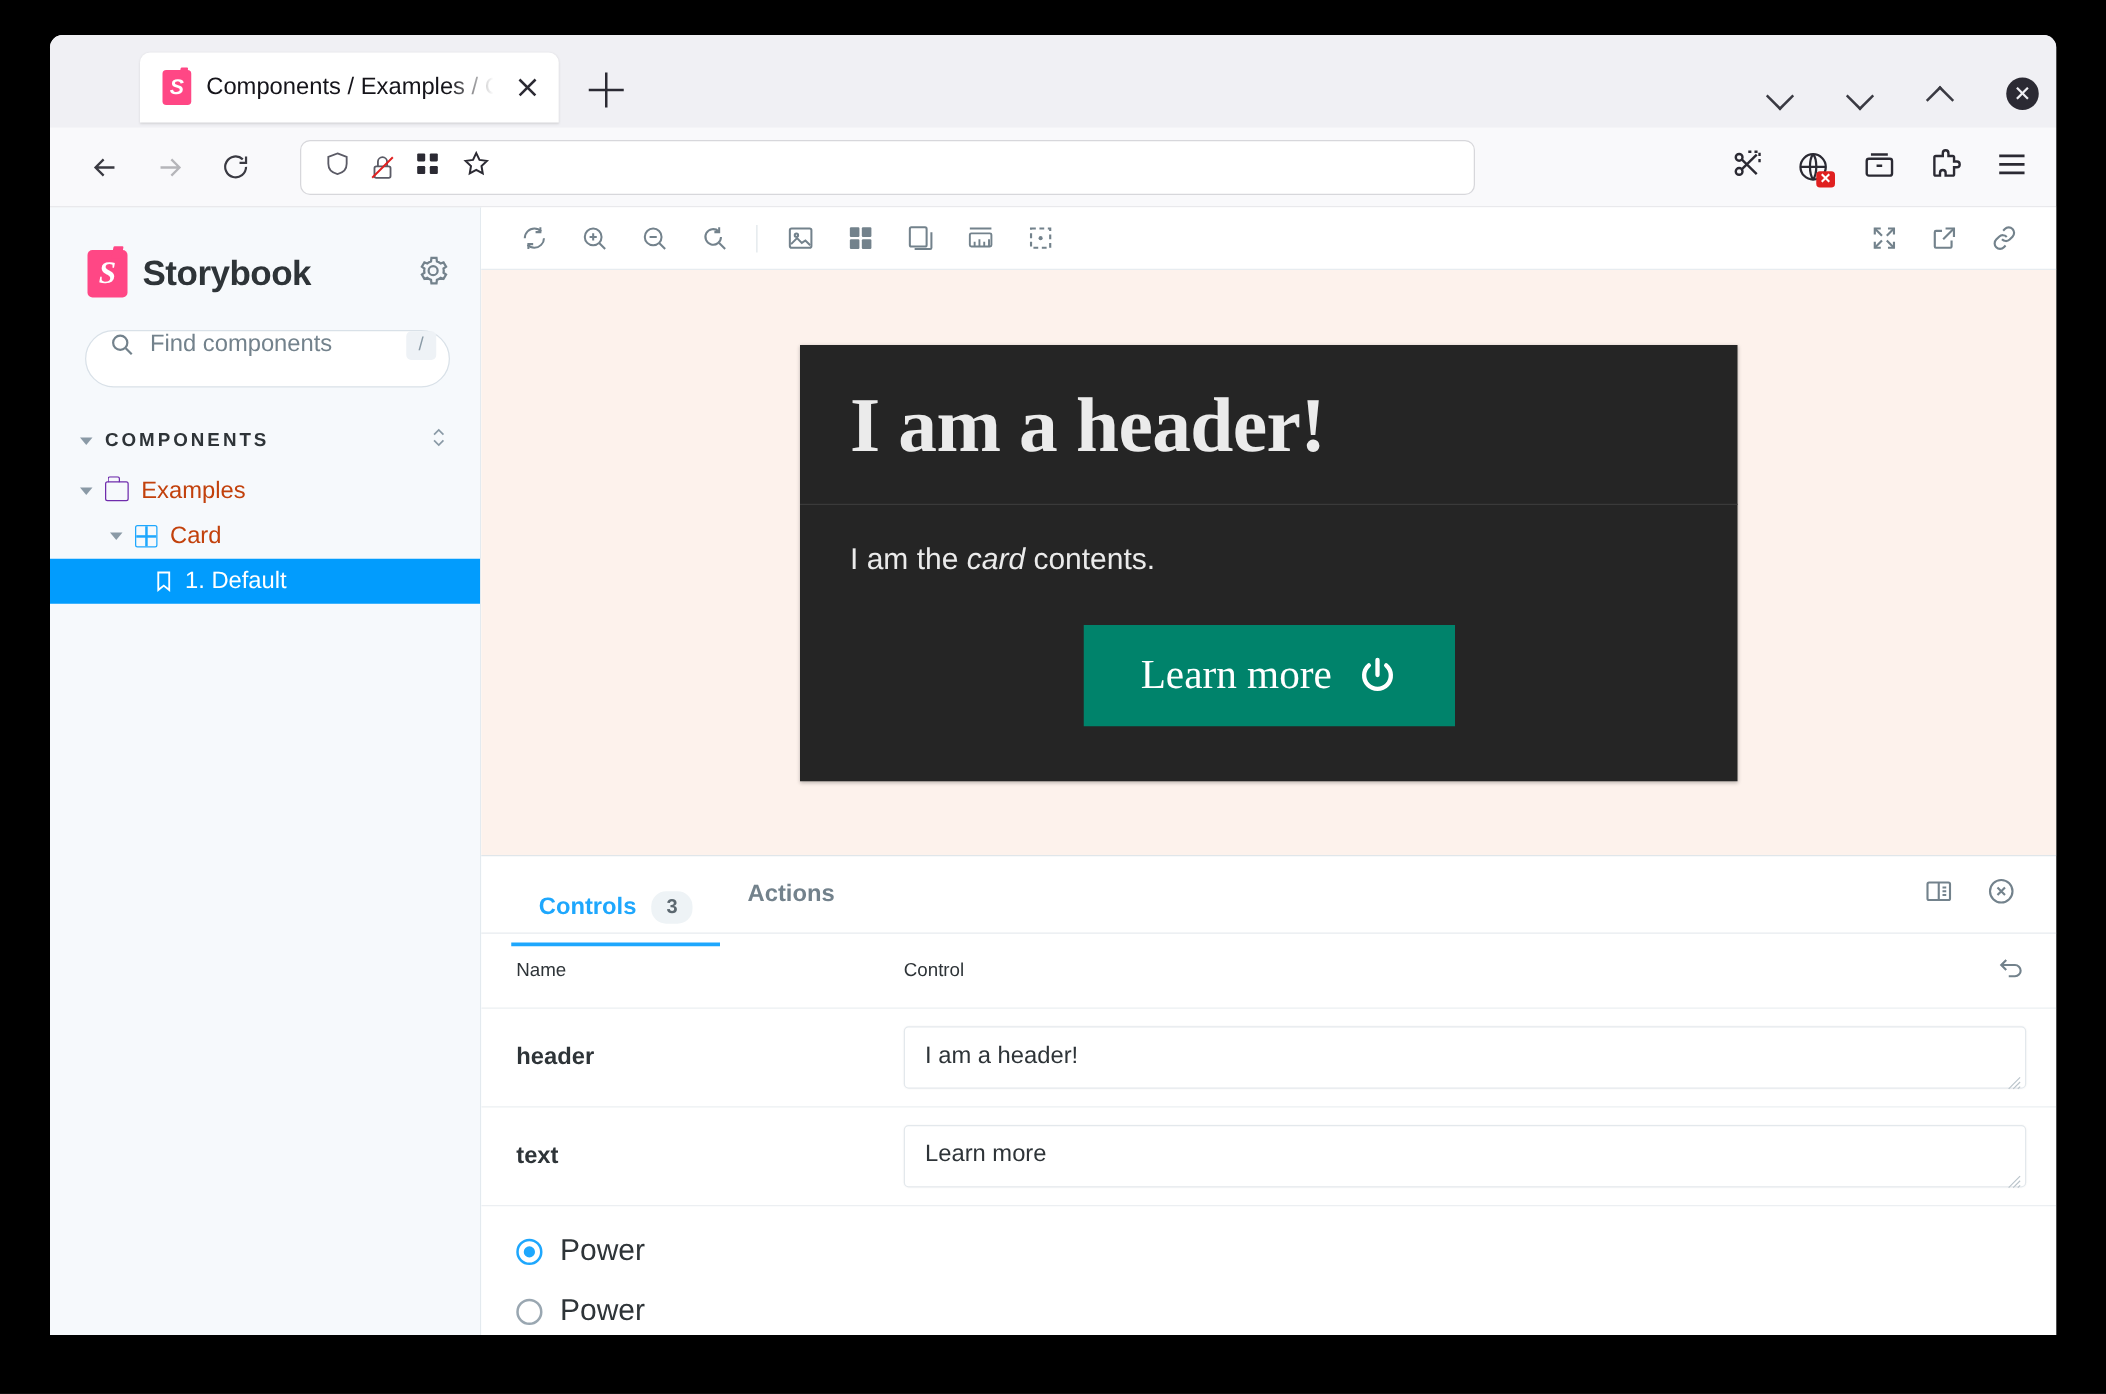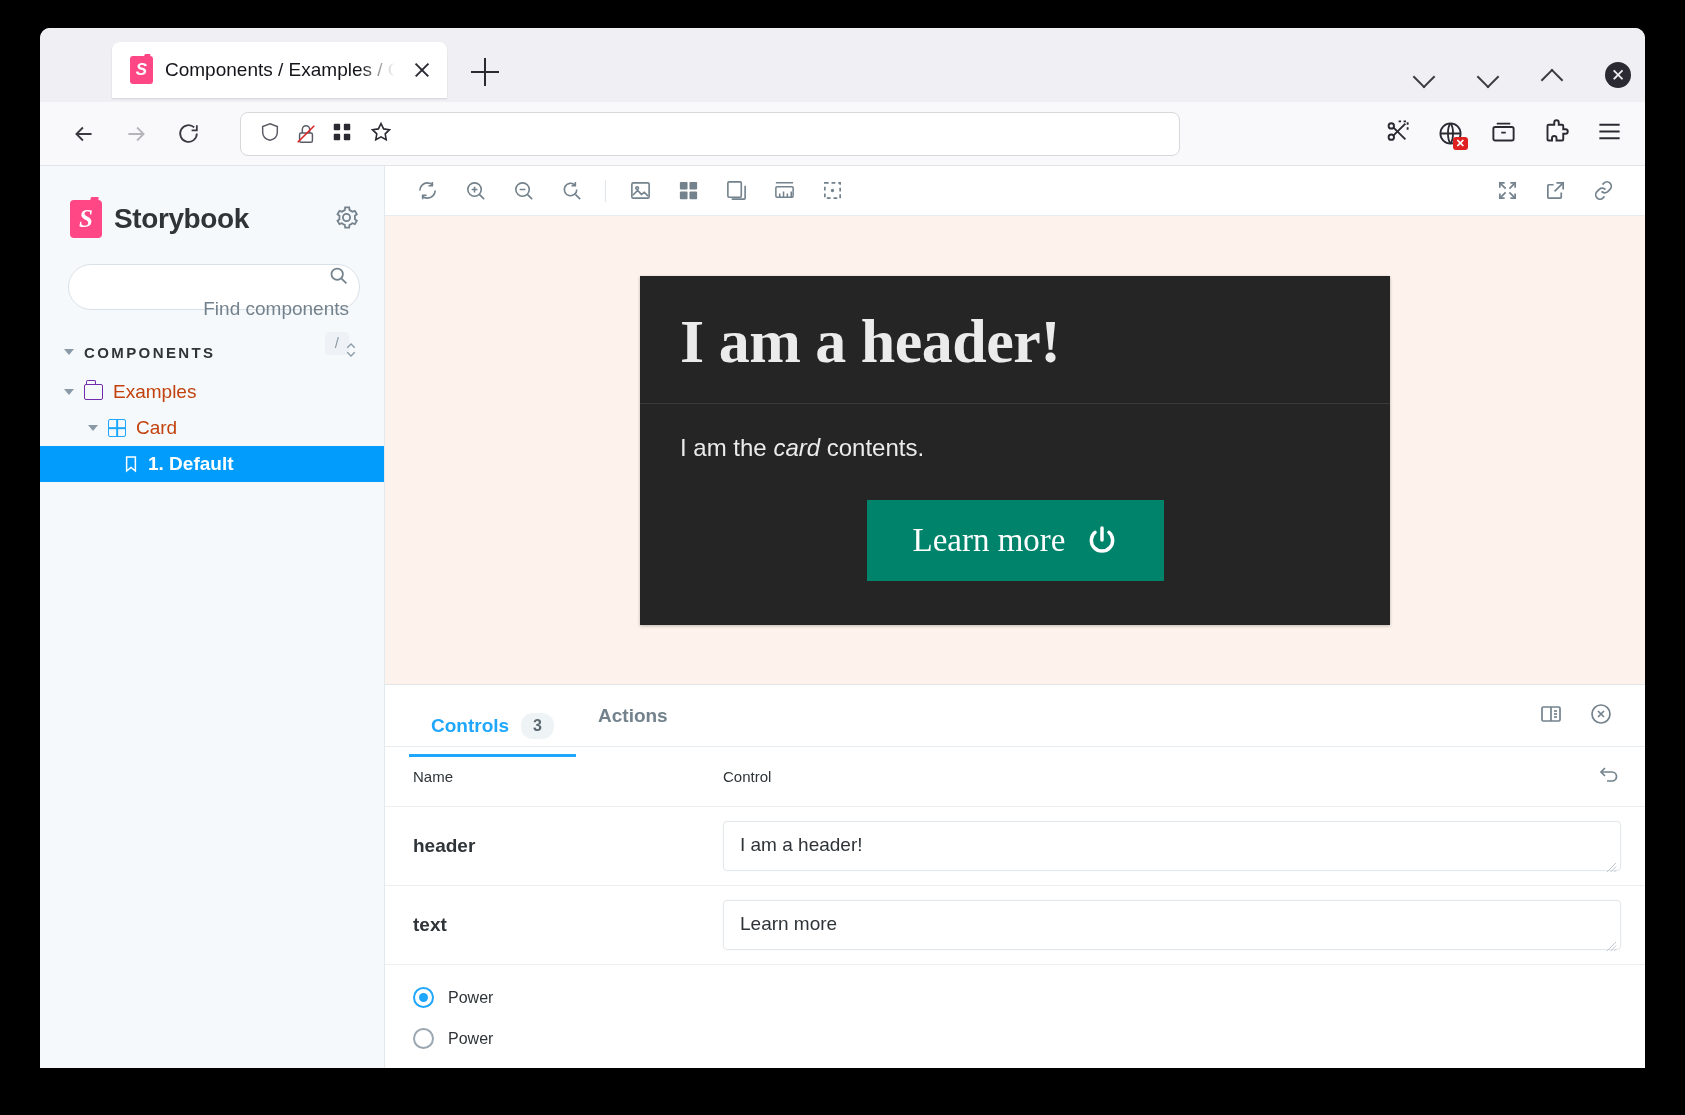--- a/index.html
+++ b/index.html
@@ -176,22 +176,22 @@
     transform:skewX(-10deg);
   }
   .sb-brand { font-size: 28px; font-weight: 700; color: #2e3438; letter-spacing:-.4px;}
   .sb-gear { margin-left:auto; color:#73828c; }
   .search {
     margin: 26px 24px 0 28px;
     height: 46px;
     background: #fff;
     border: 1px solid #d9e1e8;
     border-radius: 24px;
-    display:flex; align-items:flex-end;
-    padding: 0 10px 0 18px; gap: 12px; flex-direction: column;
+    display:flex; align-items:flex-start;
+    padding: 0 10px 0 18px; gap: 12px;
   }
   .search-ph { flex:1; font-size: 19px; color: #73828c; }
   .kbd {
     background: #eef2f6; border-radius: 4px;
     color: #8a9aa6; font-size: 15px;
     padding: 3px 10px; line-height: 1.1;
   }
   .sec-head {
     display:flex; align-items:center; gap:10px;
     padding: 30px 24px 0 24px;
@@ -214,21 +214,21 @@
   .tree { margin-top: 10px; }
   .tree-row {
     display:flex; align-items:center; gap:10px;
     height: 36px;
     font-size: 19px; color: #c2410c;
   }
   .tree-row.lvl1 { padding-left: 24px; }
   .tree-row.lvl2 { padding-left: 48px; }
   .tree-row.lvl3 { padding-left: 84px; }
   .tree-row.selected {
-    background: #029cfd; color:#fff; font-weight:700;
+    background: #029cfd; color:#fff; font-weight:400;
   }
   .folder-ico{ width:19px;height:16px;border:1.6px solid #6f2cac;border-radius:2px;position:relative;flex:none;}
   .folder-ico::before{content:"";position:absolute;top:-5px;left:1px;width:8px;height:4px;border:1.6px solid #6f2cac;border-bottom:none;border-radius:2px 2px 0 0;}
   .comp-ico{ width:18px;height:18px;border:1.7px solid #1ea7fd;border-radius:2px;position:relative;flex:none;}
   .comp-ico::before{content:"";position:absolute;left:50%;top:0;bottom:0;width:1.7px;background:#1ea7fd;transform:translateX(-50%);}
   .comp-ico::after{content:"";position:absolute;top:50%;left:0;right:0;height:1.7px;background:#1ea7fd;transform:translateY(-50%);}
   .story-ico{ width:14px;height:18px;flex:none;}
 
   
   .main { flex: 1; display:flex; flex-direction:column; min-width:0; background:#fff;}
@@ -339,21 +339,21 @@
     padding: 12px 16px;
     height: 50px;
     position: relative;
     box-shadow: 0 0 0 1px rgba(0,0,0,.01);
   }
   .resizer {
     position:absolute; right:3px; bottom:3px;
     width:11px;height:11px;
   }
   .radio-list{ display:flex; flex-direction:column; gap:20px;}
-  .radio-item{ display:flex; align-items:center; gap:14px; font-size:16px; color:#2e3438;}
+  .radio-item{ display:flex; align-items:center; gap:14px; font-size:24px; color:#2e3438;}
   .radio-dot{
     width:21px;height:21px;border-radius:50%;
     border:2px solid #9aa7b1; flex:none; position:relative;
   }
   .radio-dot.on{ border-color:#1ea7fd; }
   .radio-dot.on::after{
     content:""; position:absolute; left:4px; top:4px;
     width:9px;height:9px;border-radius:50%;background:#1ea7fd;
   }
 </style>

